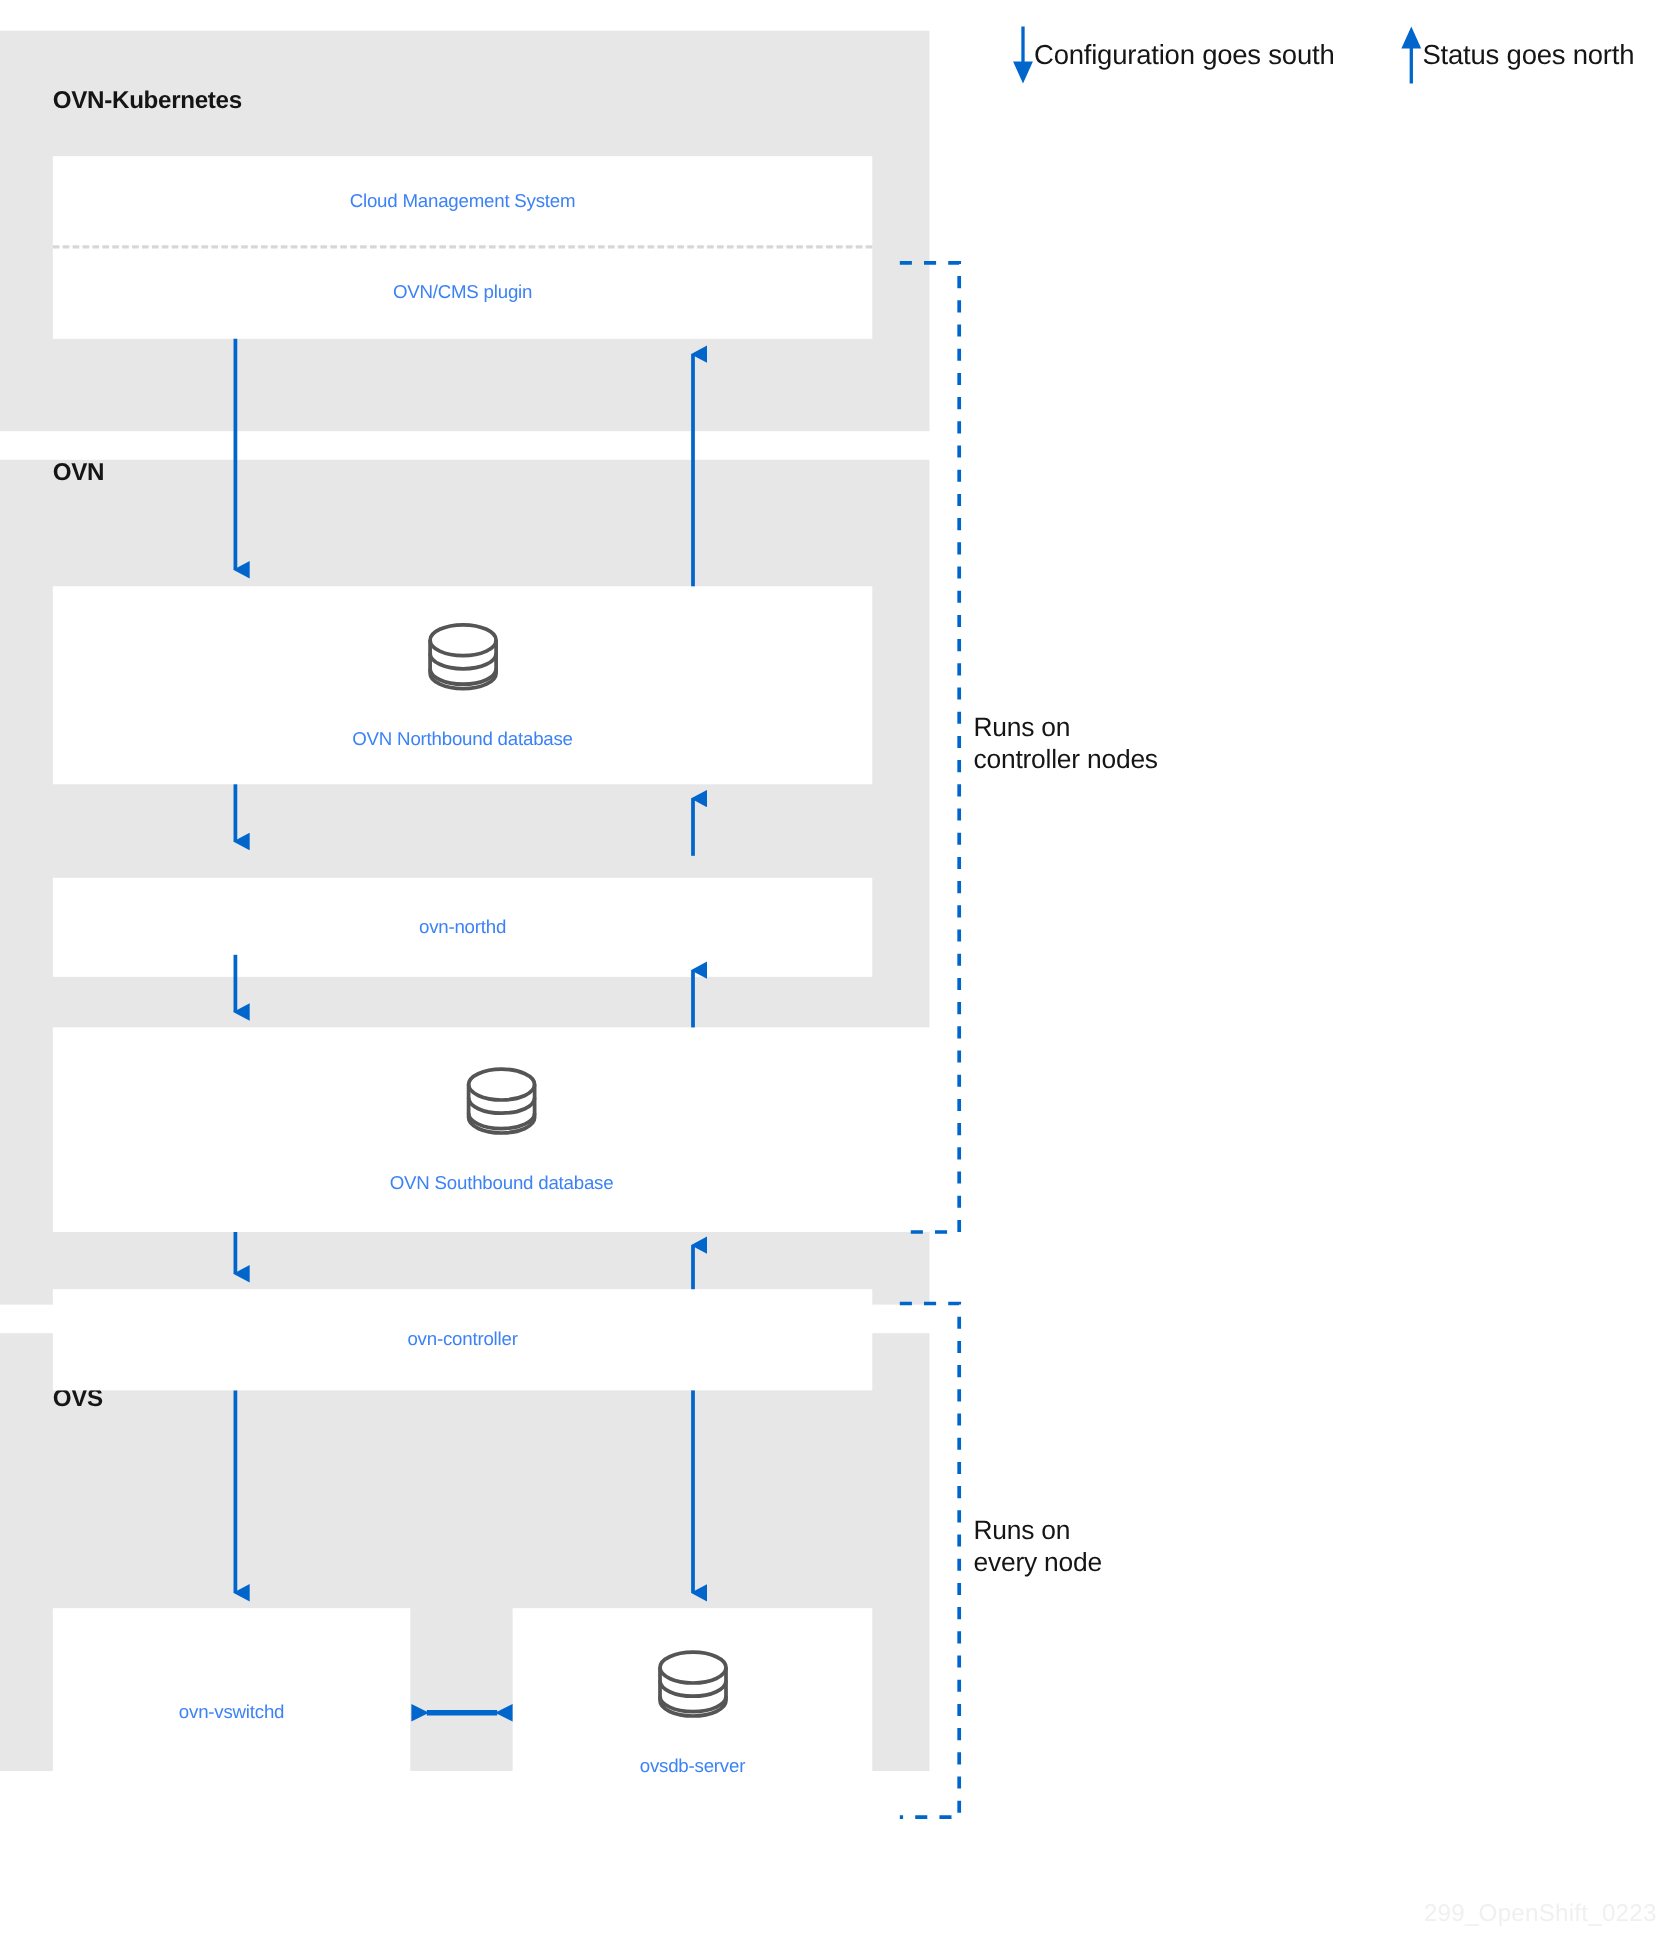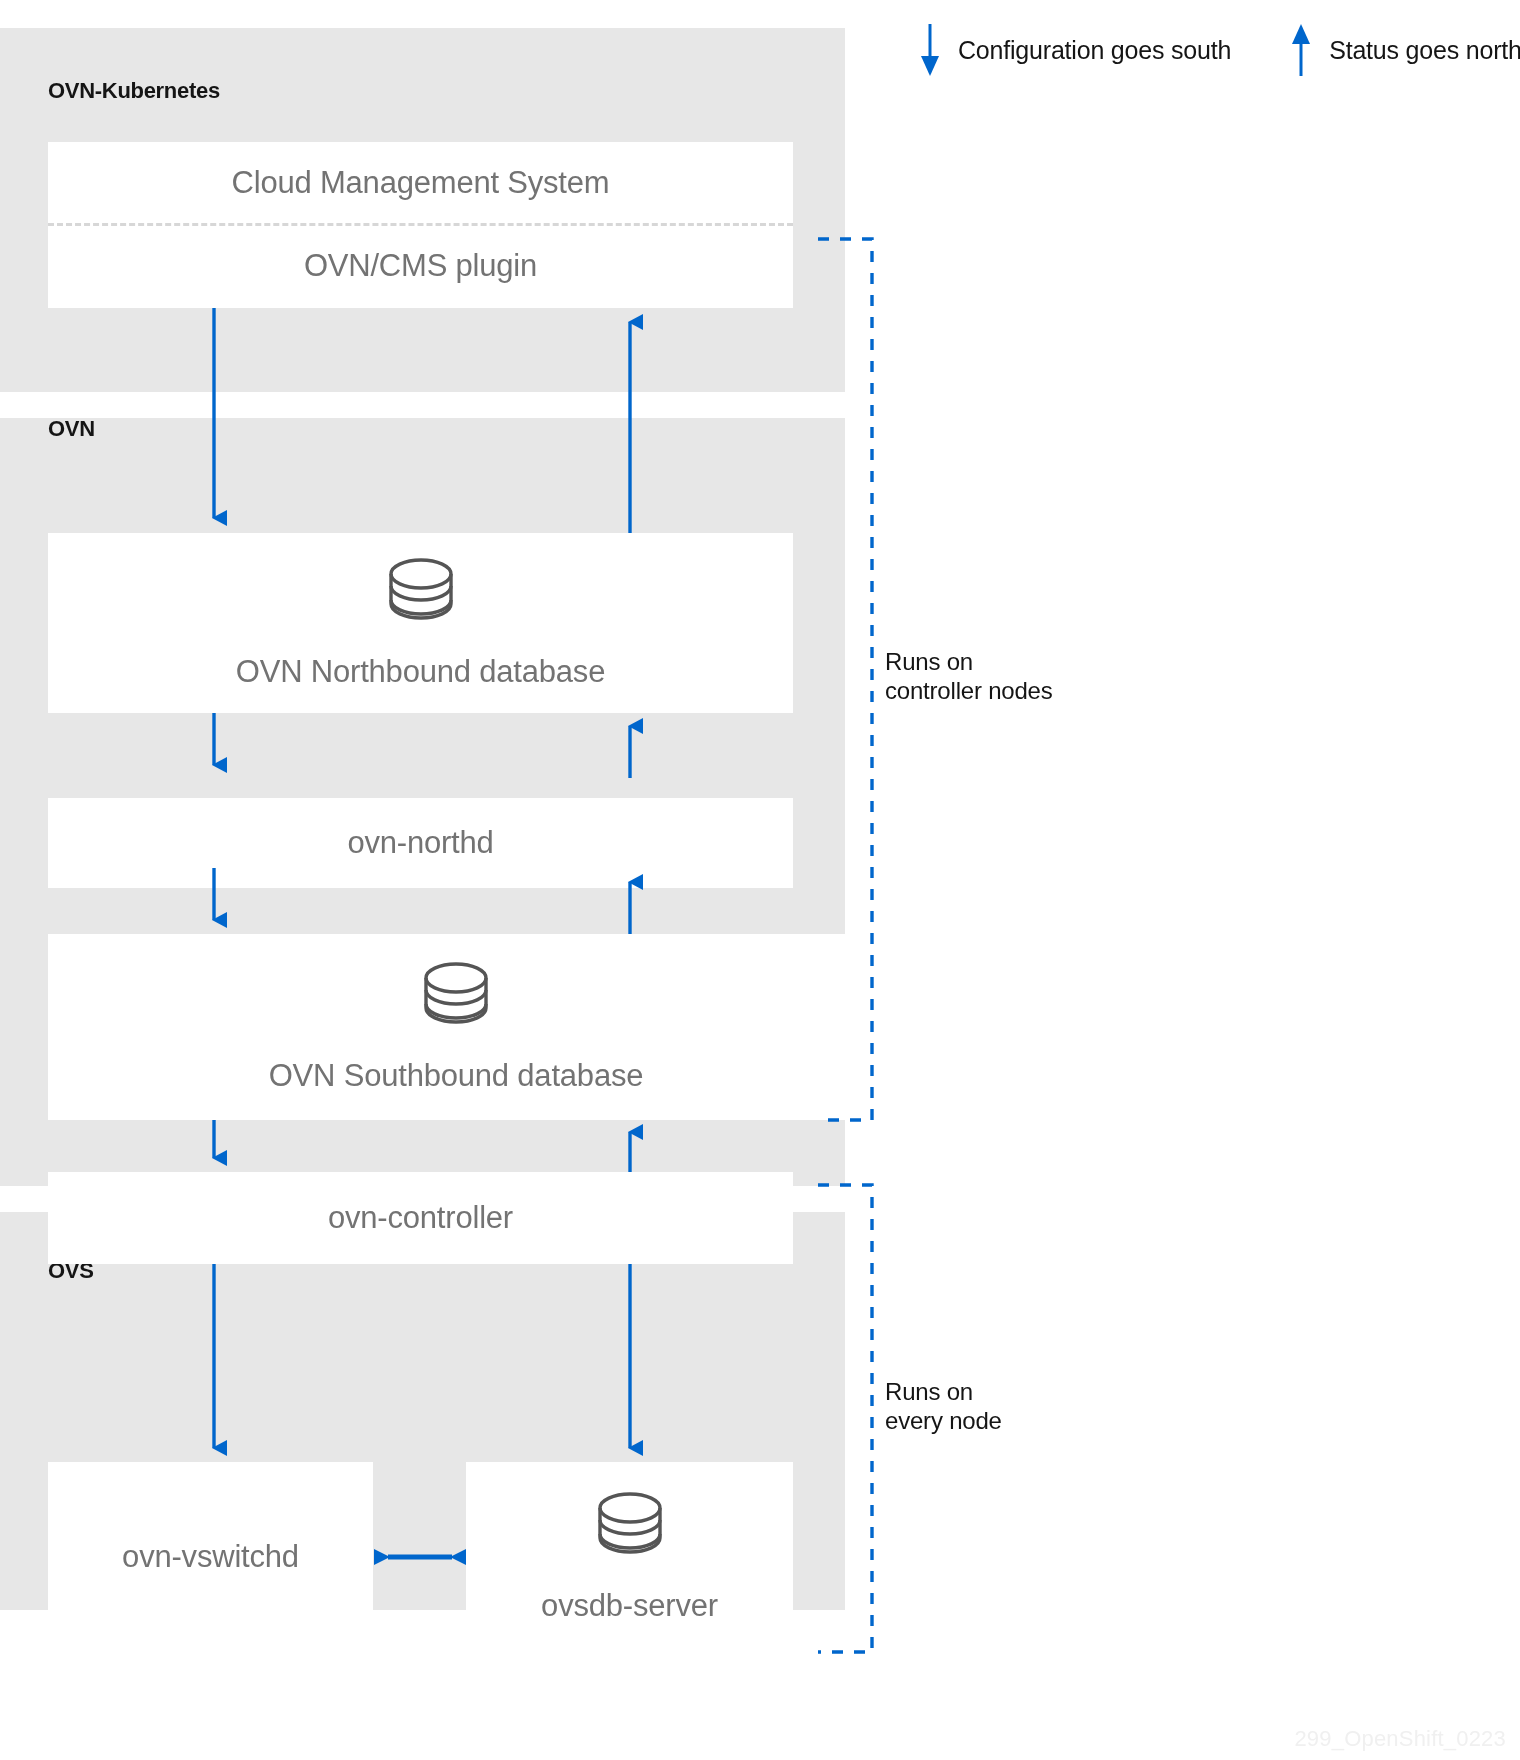--- a/index.html
+++ b/index.html
@@ -24,21 +24,21 @@
     position: absolute;
     left: 920px;
     top: 22px;
     display: flex;
     align-items: center;
     gap: 60px;
   }
   .legend-item {
     display: flex;
     align-items: center;
-    gap: 18px;
+    gap: 0;
   }
   .legend-label {
     font-size: 25px;
     color: #151515;
     letter-spacing: -0.2px;
     white-space: nowrap;
   }
   .legend-arrow { width: 20px; height: 56px; display:block; }
 
   
@@ -67,22 +67,22 @@
   .box {
     position: absolute;
     background: #ffffff;
     display: flex;
     flex-direction: column;
     align-items: center;
     justify-content: center;
     box-sizing: border-box;
   }
   .box-label {
-    font-size: 31px;
-    color: #737373;
+    font-size: 17px;
+    color: #3b82f6;
     letter-spacing: -0.2px;
     white-space: nowrap;
   }
 
   #box-cms      { left: 48px; top: 142px;  width: 745px; height: 82px; }
   #box-plugin   { left: 48px; top: 224px;  width: 745px; height: 84px; }
   #box-nbdb     { left: 48px; top: 533px;  width: 745px; height: 180px; }
   #box-northd   { left: 48px; top: 778px;  width: 745px; height: 90px; margin-top: 20px; }
   #box-sbdb     { left: 48px; top: 934px;  width: 816px; height: 186px; }
   #box-ovnctl   { left: 48px; top: 1172px; width: 745px; height: 92px; }

